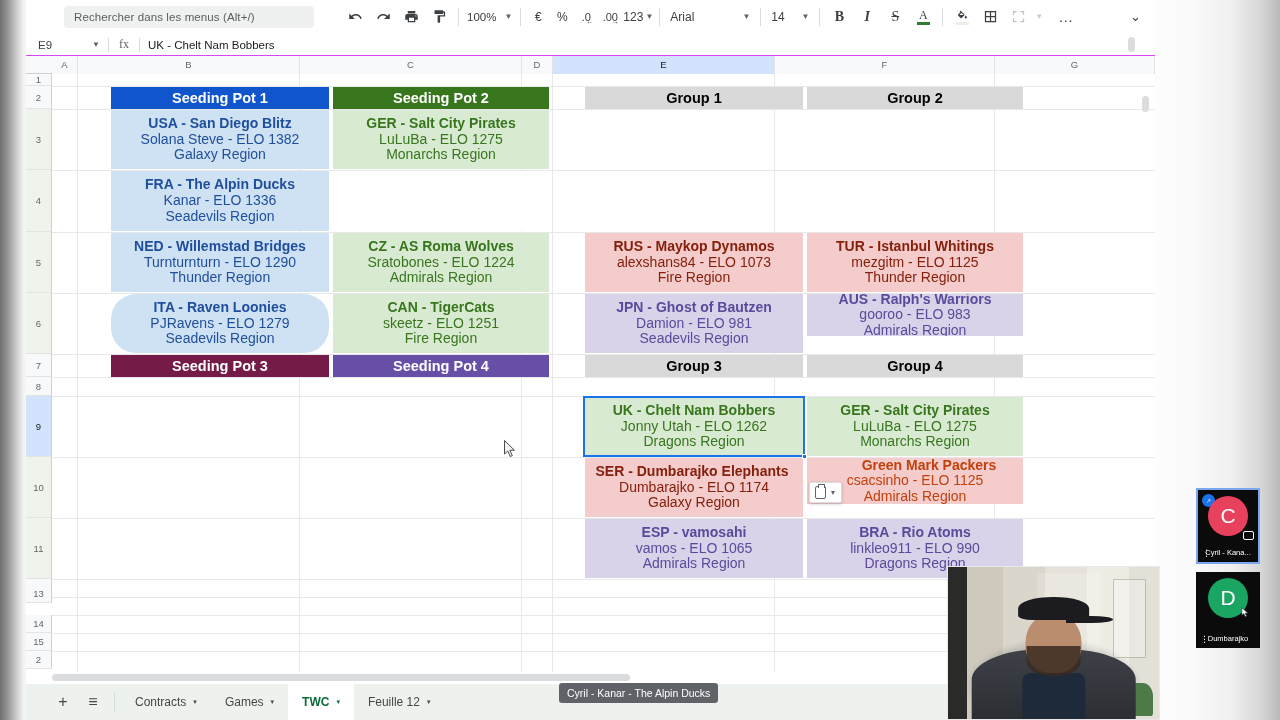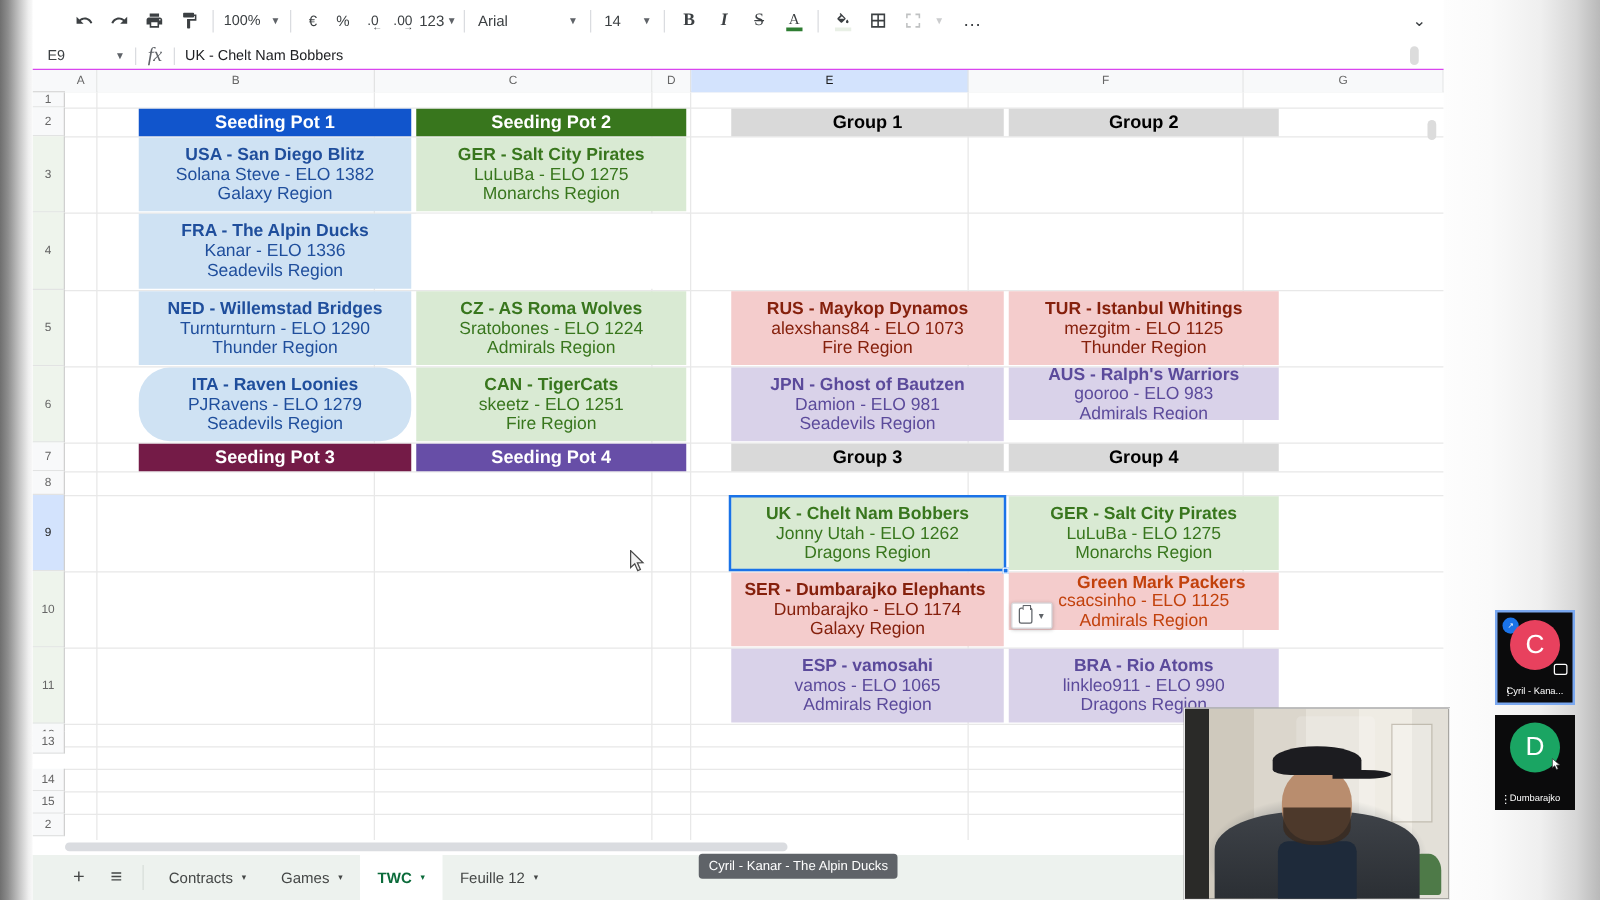--- a/index.html
+++ b/index.html
@@ -69,21 +69,21 @@
   .formula-bar {
     position:absolute; left:26px; top:34px; width:1129px; height:22px;
     background:#fff; display:flex; align-items:center;
     border-bottom:1px solid #d946ef;
   }
   .namebox {
     width:82px; height:100%; display:flex; align-items:center; justify-content:space-between;
     padding:0 8px 0 12px; font-size:11.5px; color:#3c4043;
   }
   .fb-sep { width:1px; height:14px; background:#dadce0; }
-  .fx { width:30px; text-align:center; font-size:16px; color:#5f6368; font-style:italic; font-family:"Liberation Serif", serif;}
+  .fx { width:30px; text-align:center; font-size:12px; color:#5f6368; font-family:"Liberation Serif", serif;}
   .formula-val { font-size:11.5px; color:#202124; padding-left:8px; }
   .fb-scroll-pill { position:absolute; right:20px; top:3px; width:7px; height:15px; border-radius:4px; background:#dcdcdc; }
 
   
   .grid-wrap { position:absolute; left:26px; top:56px; width:1129px; height:620px; background:#fff; overflow:hidden; }
   .colhdr { position:absolute; left:0; top:0; height:18px; width:1129px; background:#f8f9fa; border-bottom:1px solid #d0d0d0; }
   .colhdr .cell {
     position:absolute; top:0; height:18px; line-height:18px; text-align:center;
     font-size:9.5px; color:#666; background:#f8f9fa; border-right:1px solid #e2e3e3;
   }
@@ -185,20 +185,23 @@
   .pbadge { position:absolute; left:4px; top:4px; width:13px; height:13px; border-radius:50%; background:#1a73e8;
     display:flex; align-items:center; justify-content:center; color:#fff; font-size:6px;}
   .ppin { position:absolute; right:4px; bottom:22px; width:11px; height:9px; border:1.2px solid #fff; border-radius:2px;}
 </style>
 </head>
 <body>
 
 <div id="app">
 
   <div class="toolbar">
+    <div class="searchbox">
+      <span>Rechercher dans les menus (Alt+/)</span>
+    </div>
 
     <div style="width:28px"></div>
 
     <div class="tb-group">
       <div class="tb-btn">
         <svg width="15" height="15" viewBox="0 0 24 24">
             <path fill="#3c4043" d="M12.5 8c-2.65 0-5.05 1-6.9 2.6L2 7v9h9l-3.6-3.6C8.85 11.2 10.6 10.5 12.5 10.5c3.4 0 6.3 2.2 7.3 5.3l2.4-.8C20.9 11 17 8 12.5 8z"></path>
           </svg>
       </div>
       <div class="tb-btn">

